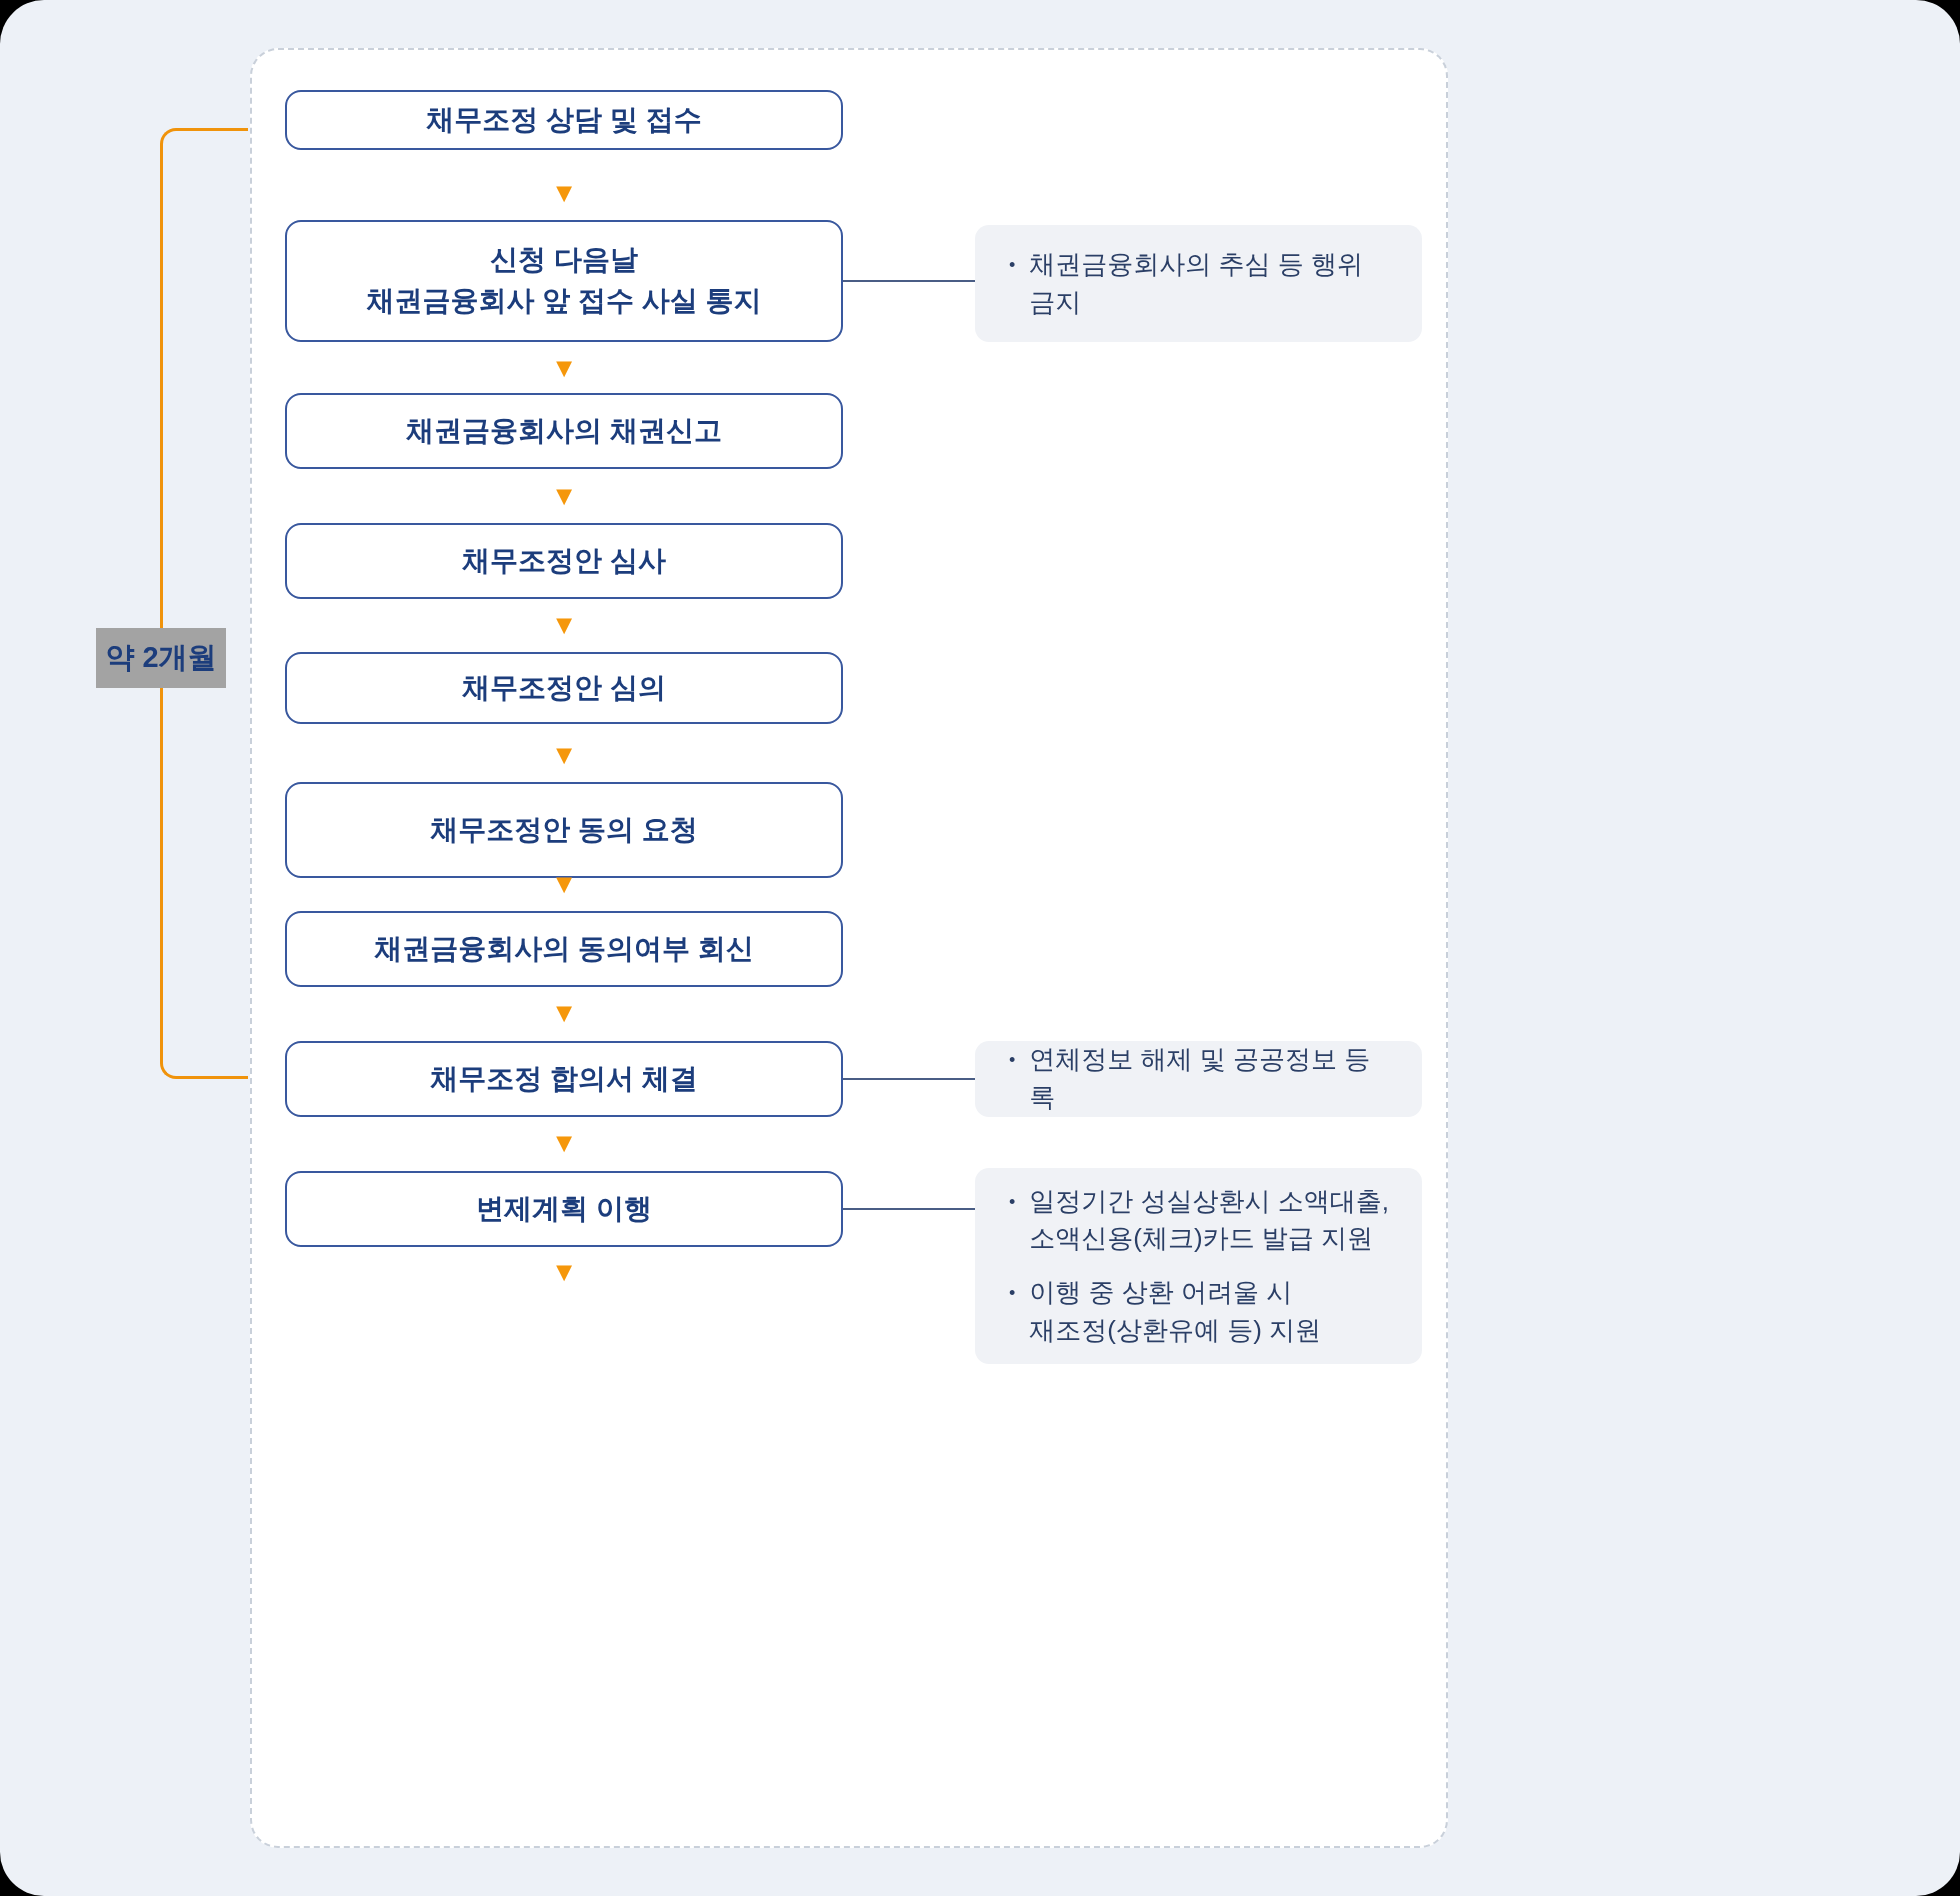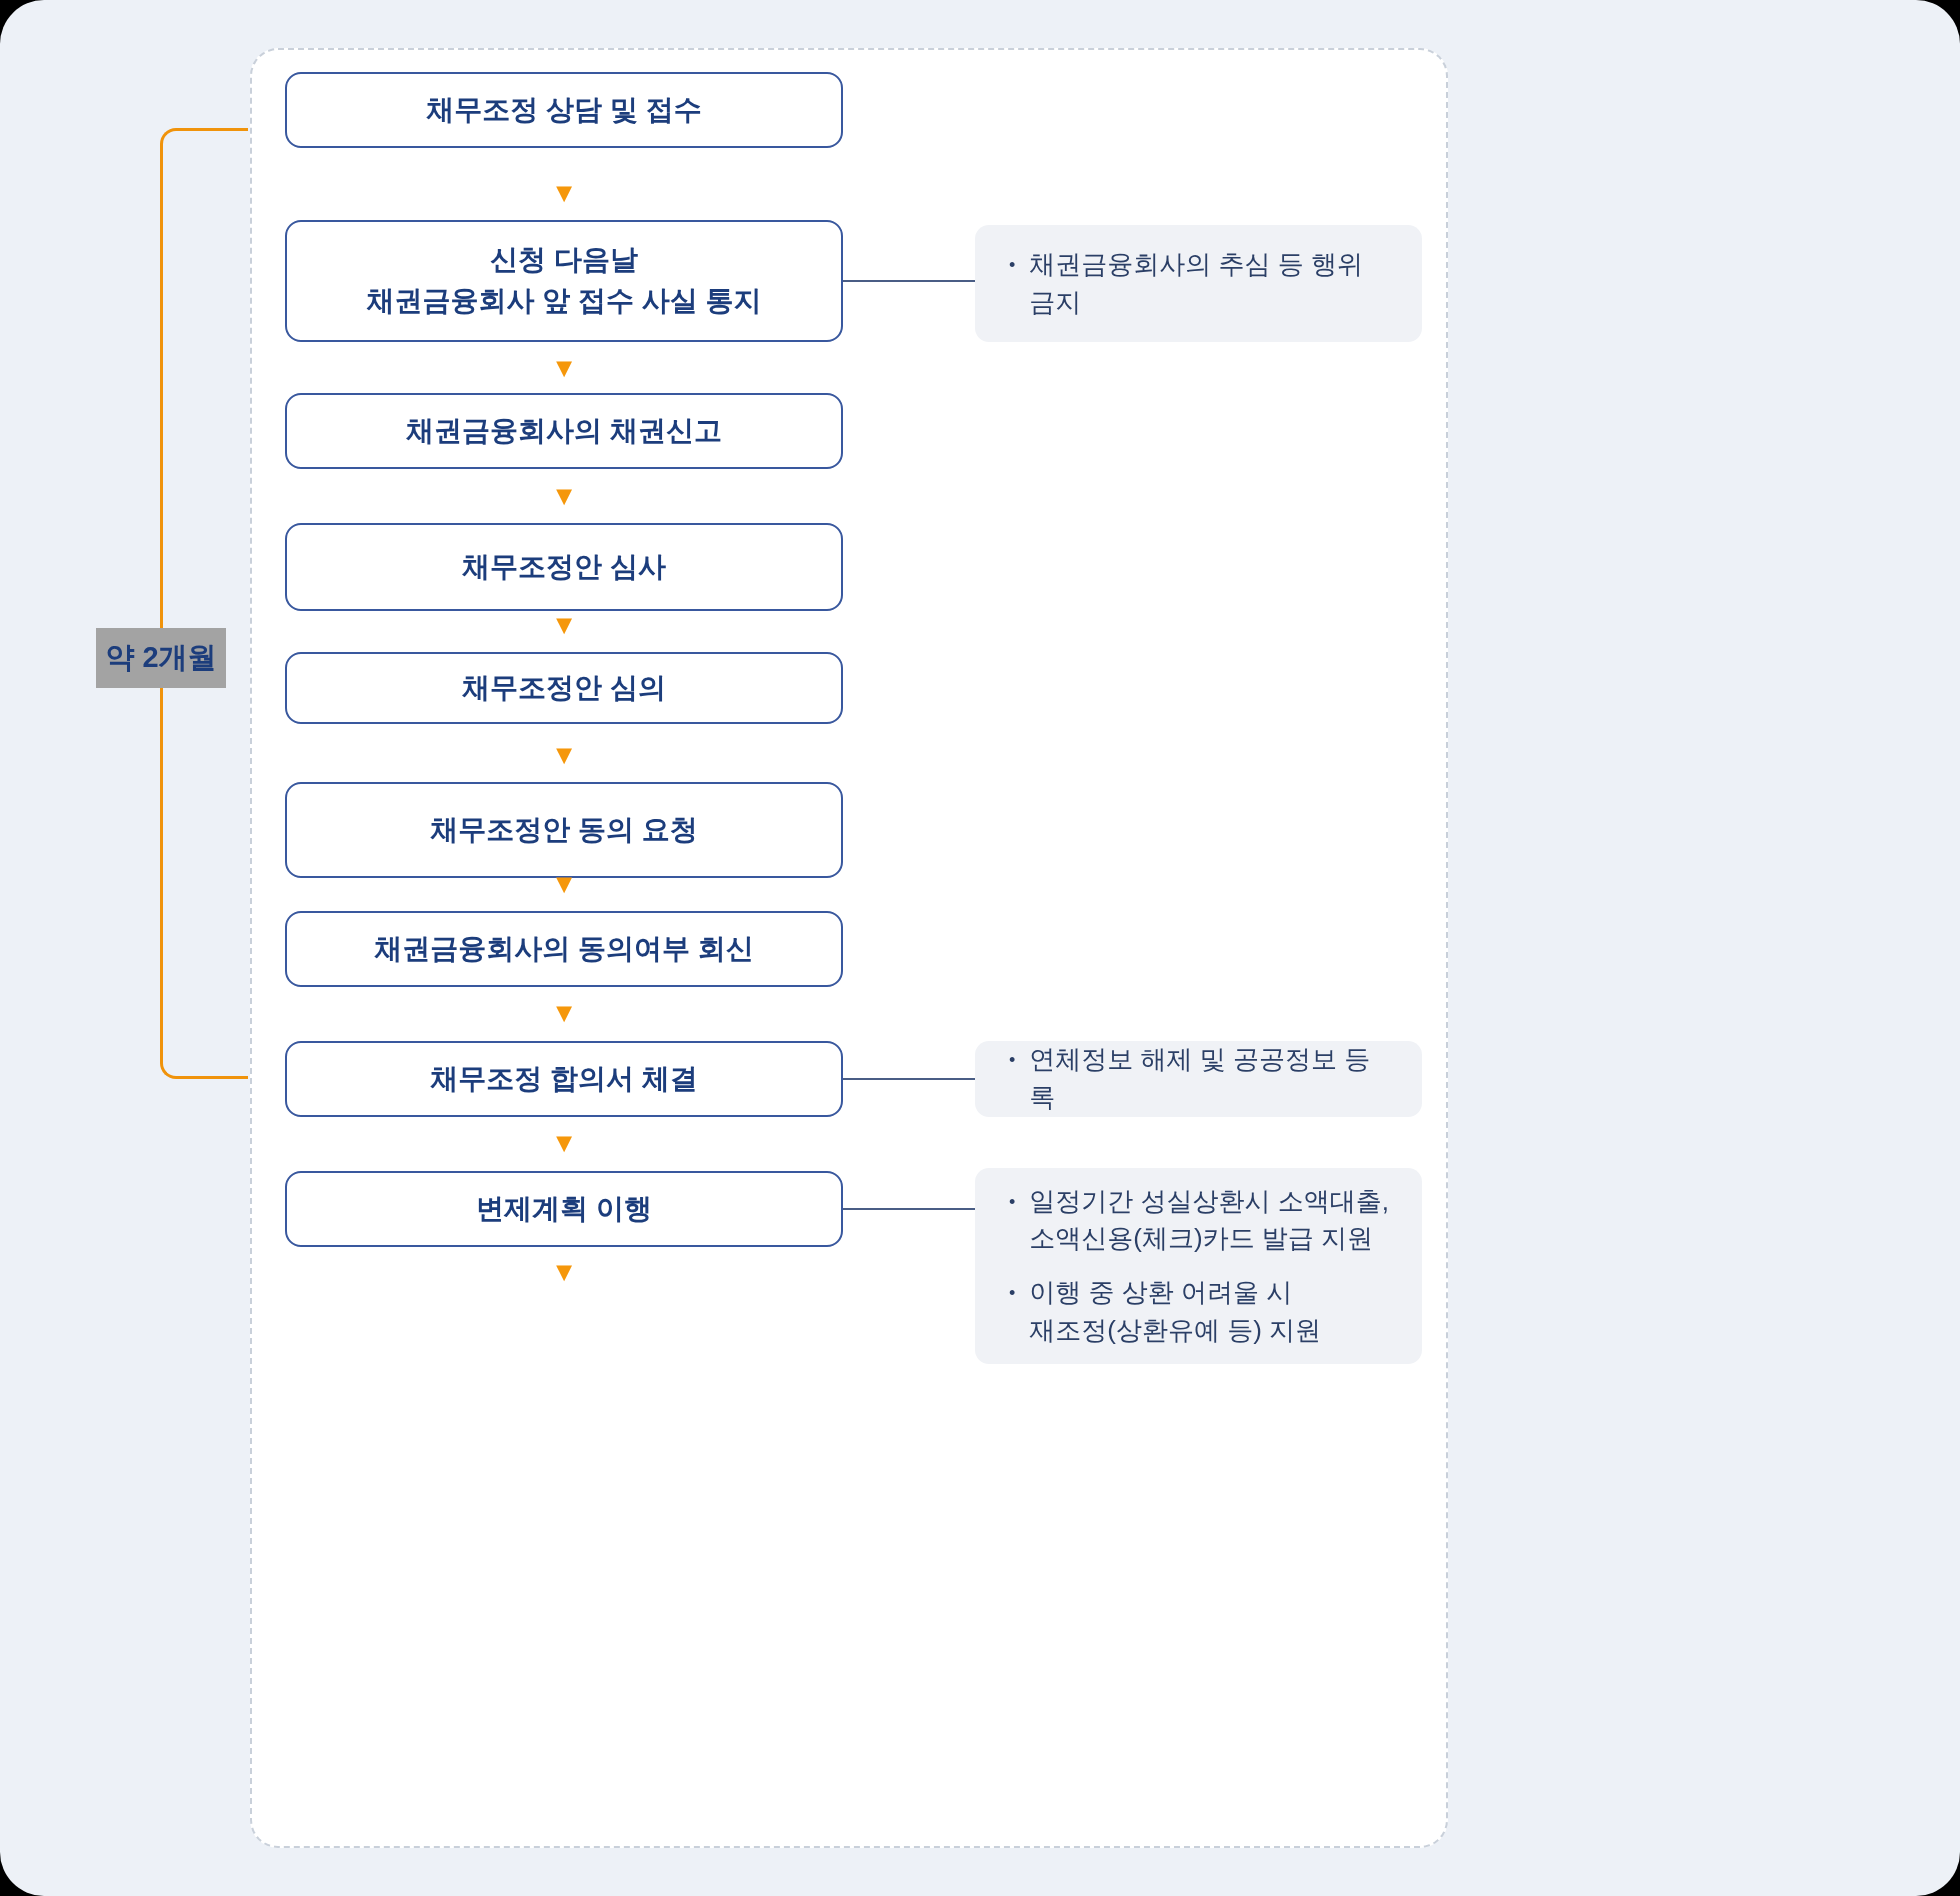--- a/index.html
+++ b/index.html
@@ -43,24 +43,24 @@
     font-weight: bold;
     font-size: 28px;
     line-height: 1.45;
     white-space: pre-line;
   }
   .step-box.final {
     background: #f5970b;
     border: none;
     color: #1c3d7c;
   }
-  .s1  { top: 72px;   height: 76px; }
+  .s1  { top: 90px;   height: 60px; }
   .s2  { top: 220px;  height: 122px; }
   .s3  { top: 393px;  height: 76px; }
-  .s4  { top: 523px;  height: 88px; }
+  .s4  { top: 523px;  height: 76px; }
   .s5  { top: 652px;  height: 72px; }
   .s6  { top: 782px;  height: 96px; }
   .s7  { top: 911px;  height: 76px; }
   .s8  { top: 1041px; height: 76px; text-align: right; }
   .s9  { top: 1171px; height: 76px; }
   .s10 { top: 1298px; height: 80px; }
   .arrow {
     position: absolute;
     left: 540px;
     width: 48px;

